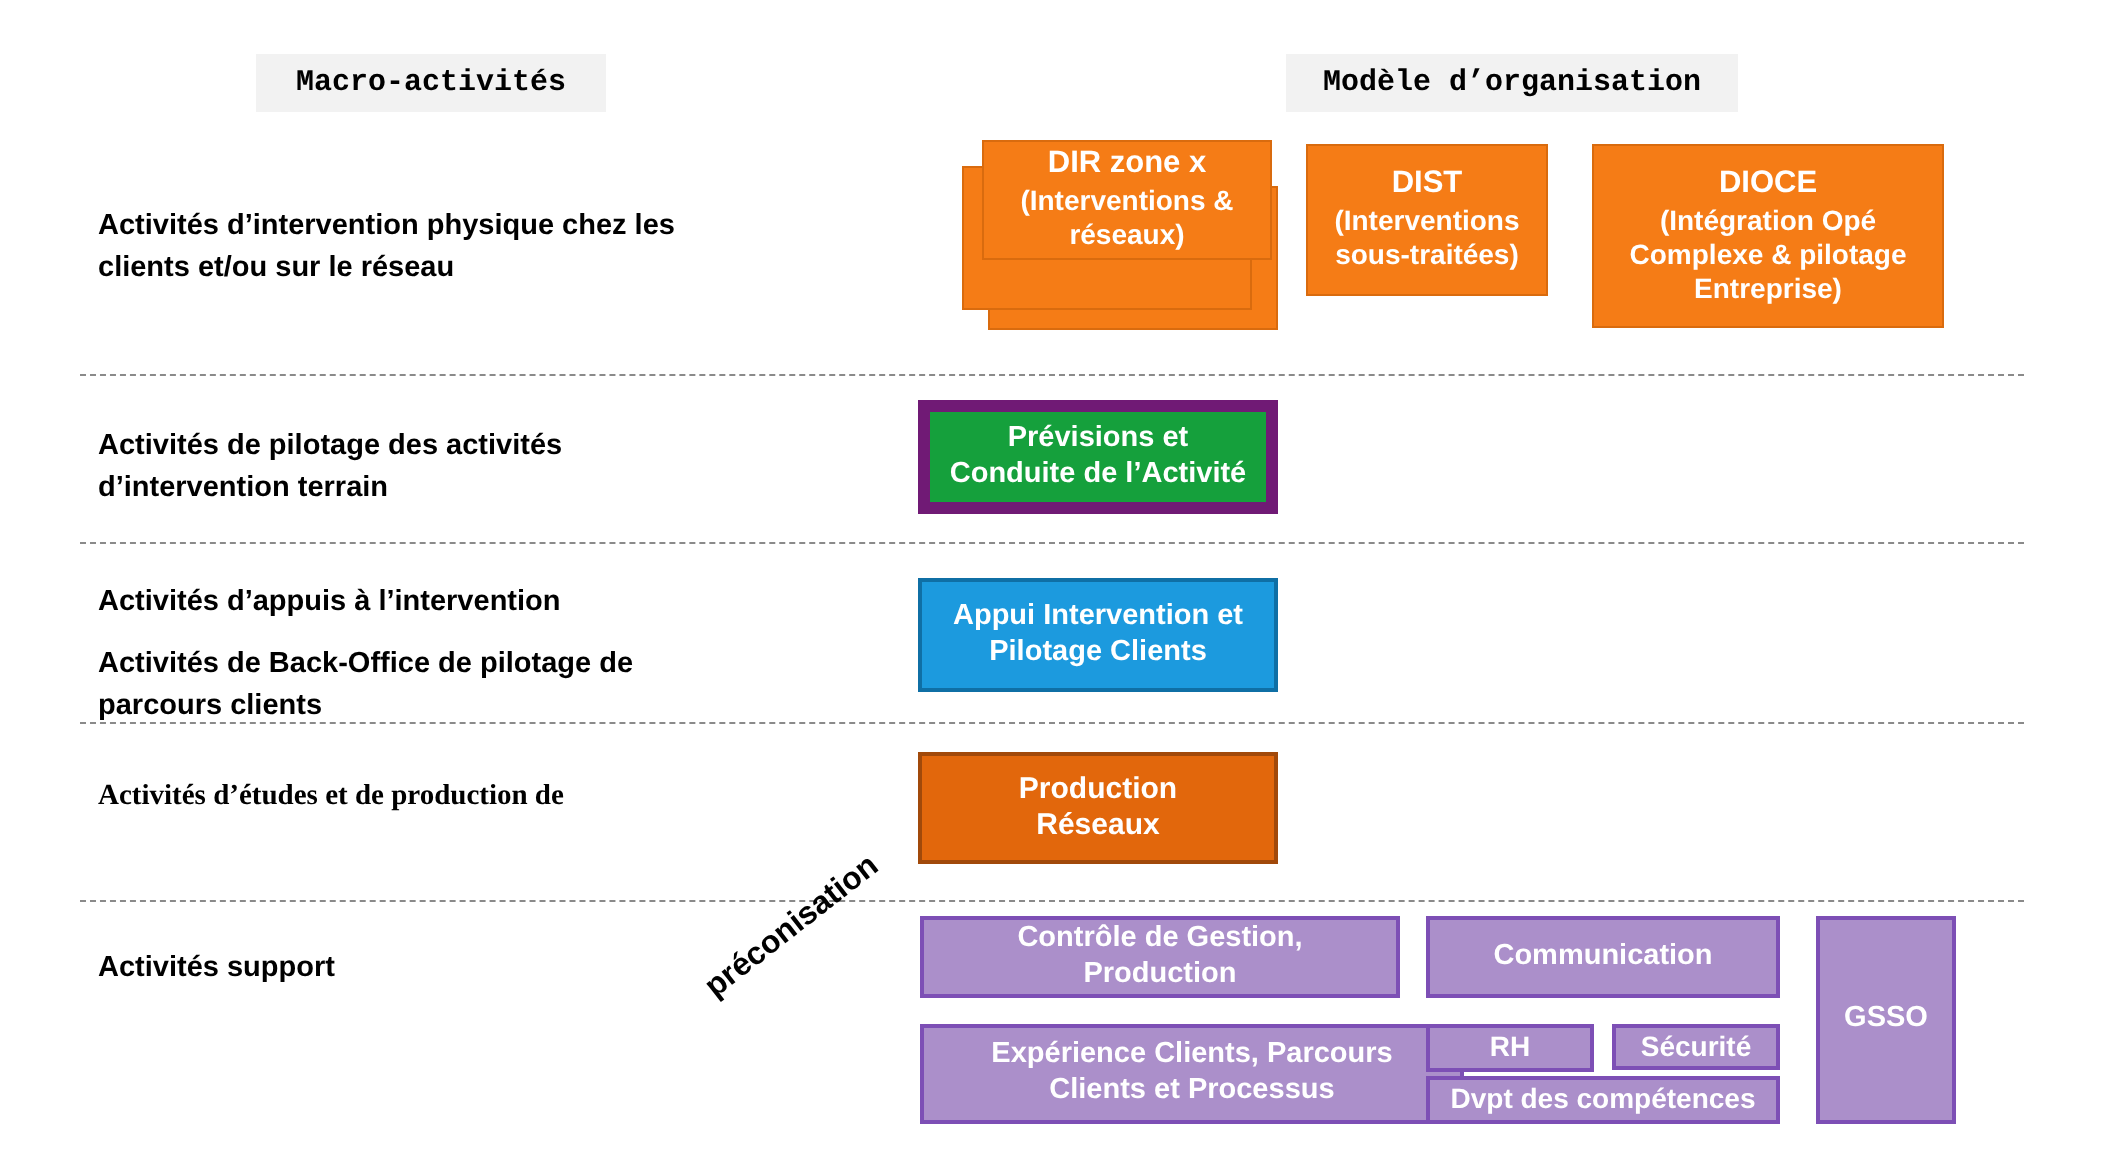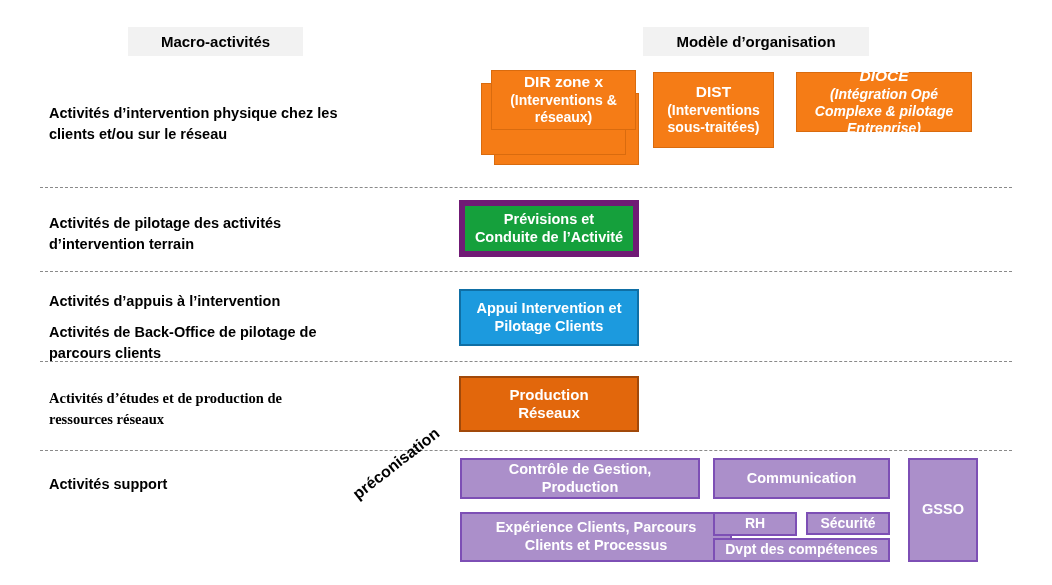--- a/index.html
+++ b/index.html
@@ -19,20 +19,21 @@
   .pill {
     position: absolute;
     background: #f2f2f2;
     color: #000000;
     font-weight: bold;
     font-size: 15px;
     display: flex;
     align-items: center;
     justify-content: center;
     letter-spacing: 0px;
+    font-family: Liberation Mono, monospace;
   }
   #pill-macro   { left: 128px; top: 27px; width: 175px; height: 29px; }
   #pill-modele  { left: 643px; top: 27px; width: 226px; height: 29px; }
 
   
   .row-label {
     position: absolute;
     font-weight: bold;
     font-size: 14.5px;
     color: #000000;
@@ -145,21 +146,21 @@
 </div>
 
 <div class="box orange-bright" style="left:653px; top:72px; width:121px; height:76px;">
   <span>
     <span class="ttl">DIST</span>
     <span>(Interventions</span>
     <span>sous-traitées)</span>
   </span>
 </div>
 
-<div class="box orange-bright" style="left:796px; top:72px; width:176px; height:60px;font-style:italic;">
+<div class="box orange-bright" style="left:796px; top:72px; width:176px; height:92px;">
   <span>
     <span class="ttl">DIOCE</span>
     <span>(Intégration Opé</span>
     <span>Complexe &amp; pilotage</span>
     <span>Entreprise)</span>
   </span>
 </div>
 
 <div class="sep" style="top:187px;"></div>
 
@@ -186,21 +187,20 @@
   <span>
     <span>Appui Intervention et</span>
     <span>Pilotage Clients</span>
   </span>
 </div>
 
 <div class="sep" style="top:361px;"></div>
 
 <div class="row-label" style="top:388px;font-family:Liberation Serif, serif;">
   <div>Activités d’études et de production de</div>
-  <div>ressources réseaux</div>
 </div>
 <div class="box orange-deep" style="left:459px; top:376px; width:180px; height:56px;">
   <span>
     <span>Production</span>
     <span>Réseaux</span>
   </span>
 </div>
 
 <div class="sep" style="top:450px;"></div>
 

